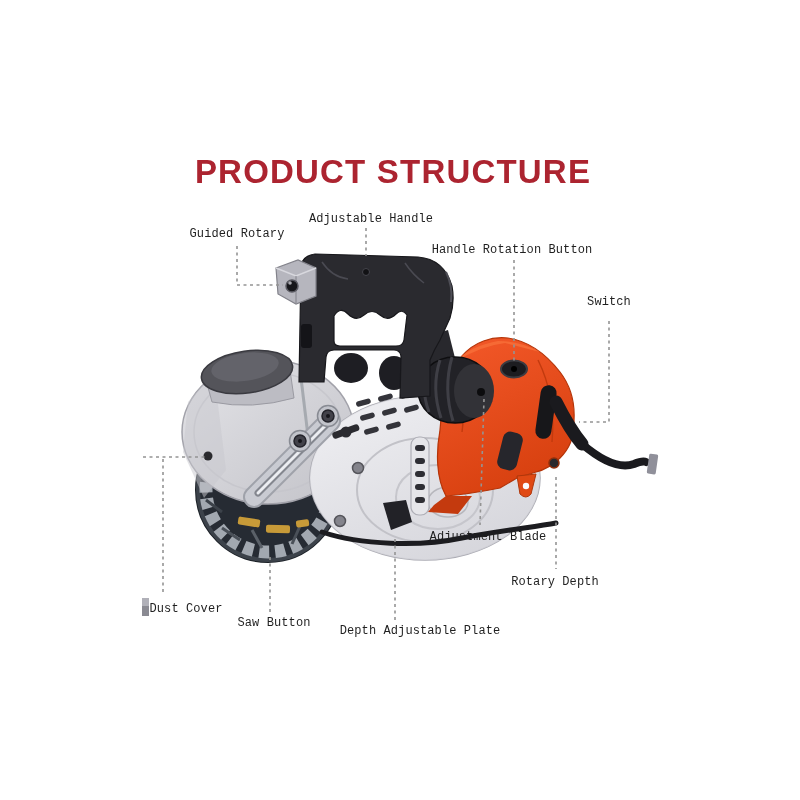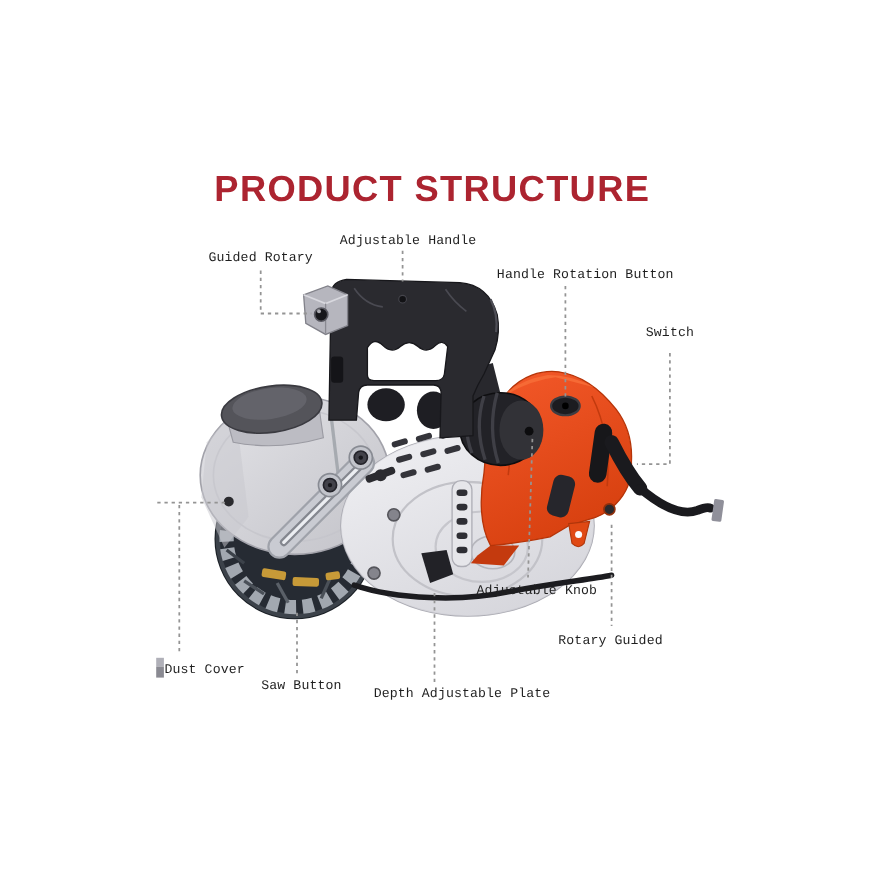--- a/index.html
+++ b/index.html
@@ -212,20 +212,20 @@
       </g>
       <line class="leader" x1="270" y1="557" x2="270" y2="612"></line>
       <line class="leader" x1="395" y1="539" x2="395" y2="620"></line>
     </g>
   </svg>
 
   <div class="page-title">PRODUCT STRUCTURE</div>
 
   <div class="part-label" style="left:237px;top:234px">Guided Rotary</div>
   <div class="part-label" style="left:371px;top:219px">Adjustable Handle</div>
-  <div class="part-label" style="left:532px;top:250px">Handle Rotation Button</div>
+  <div class="part-label" style="left:512px;top:250px">Handle Rotation Button</div>
   <div class="part-label" style="left:609px;top:302px">Switch</div>
-  <div class="part-label" style="left:488px;top:537px">Adjustable Knob</div>
-  <div class="part-label" style="left:555px;top:582px">Rotary Guided</div>
+  <div class="part-label" style="left:488px;top:537px">Adjustment Blade</div>
+  <div class="part-label" style="left:555px;top:582px">Rotary Depth</div>
   <div class="part-label" style="left:186px;top:609px">Dust Cover</div>
   <div class="part-label" style="left:274px;top:623px">Saw Button</div>
   <div class="part-label" style="left:420px;top:631px">Depth Adjustable Plate</div>
 </div>
 
 </body></html>

